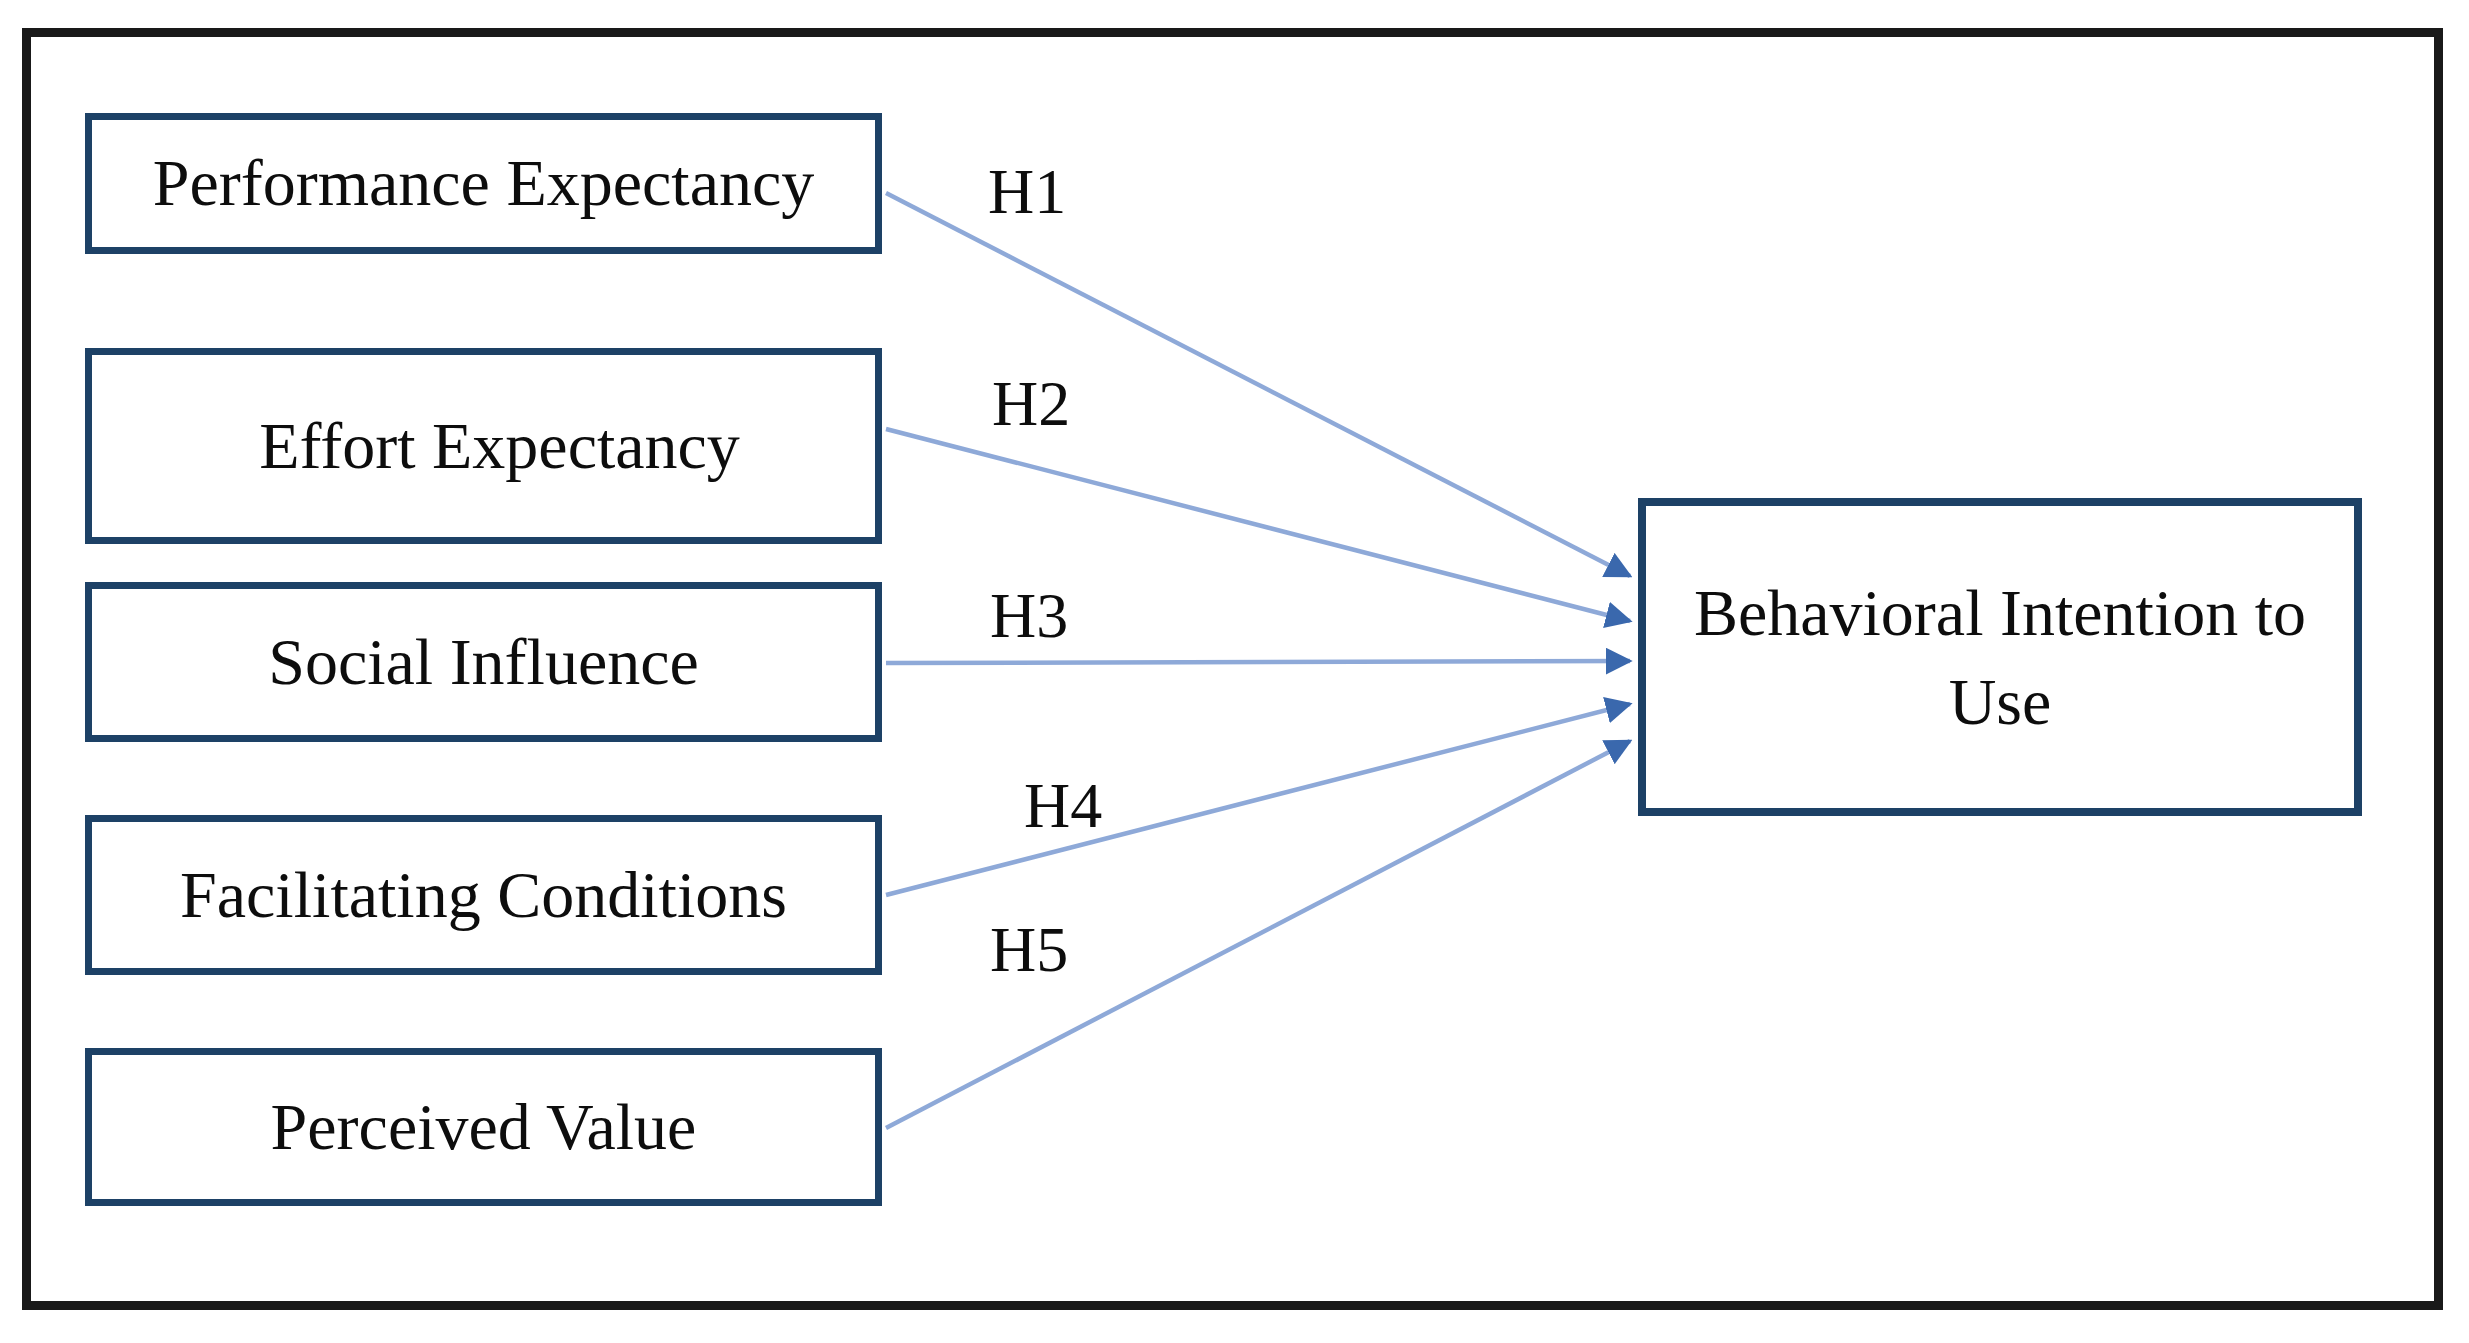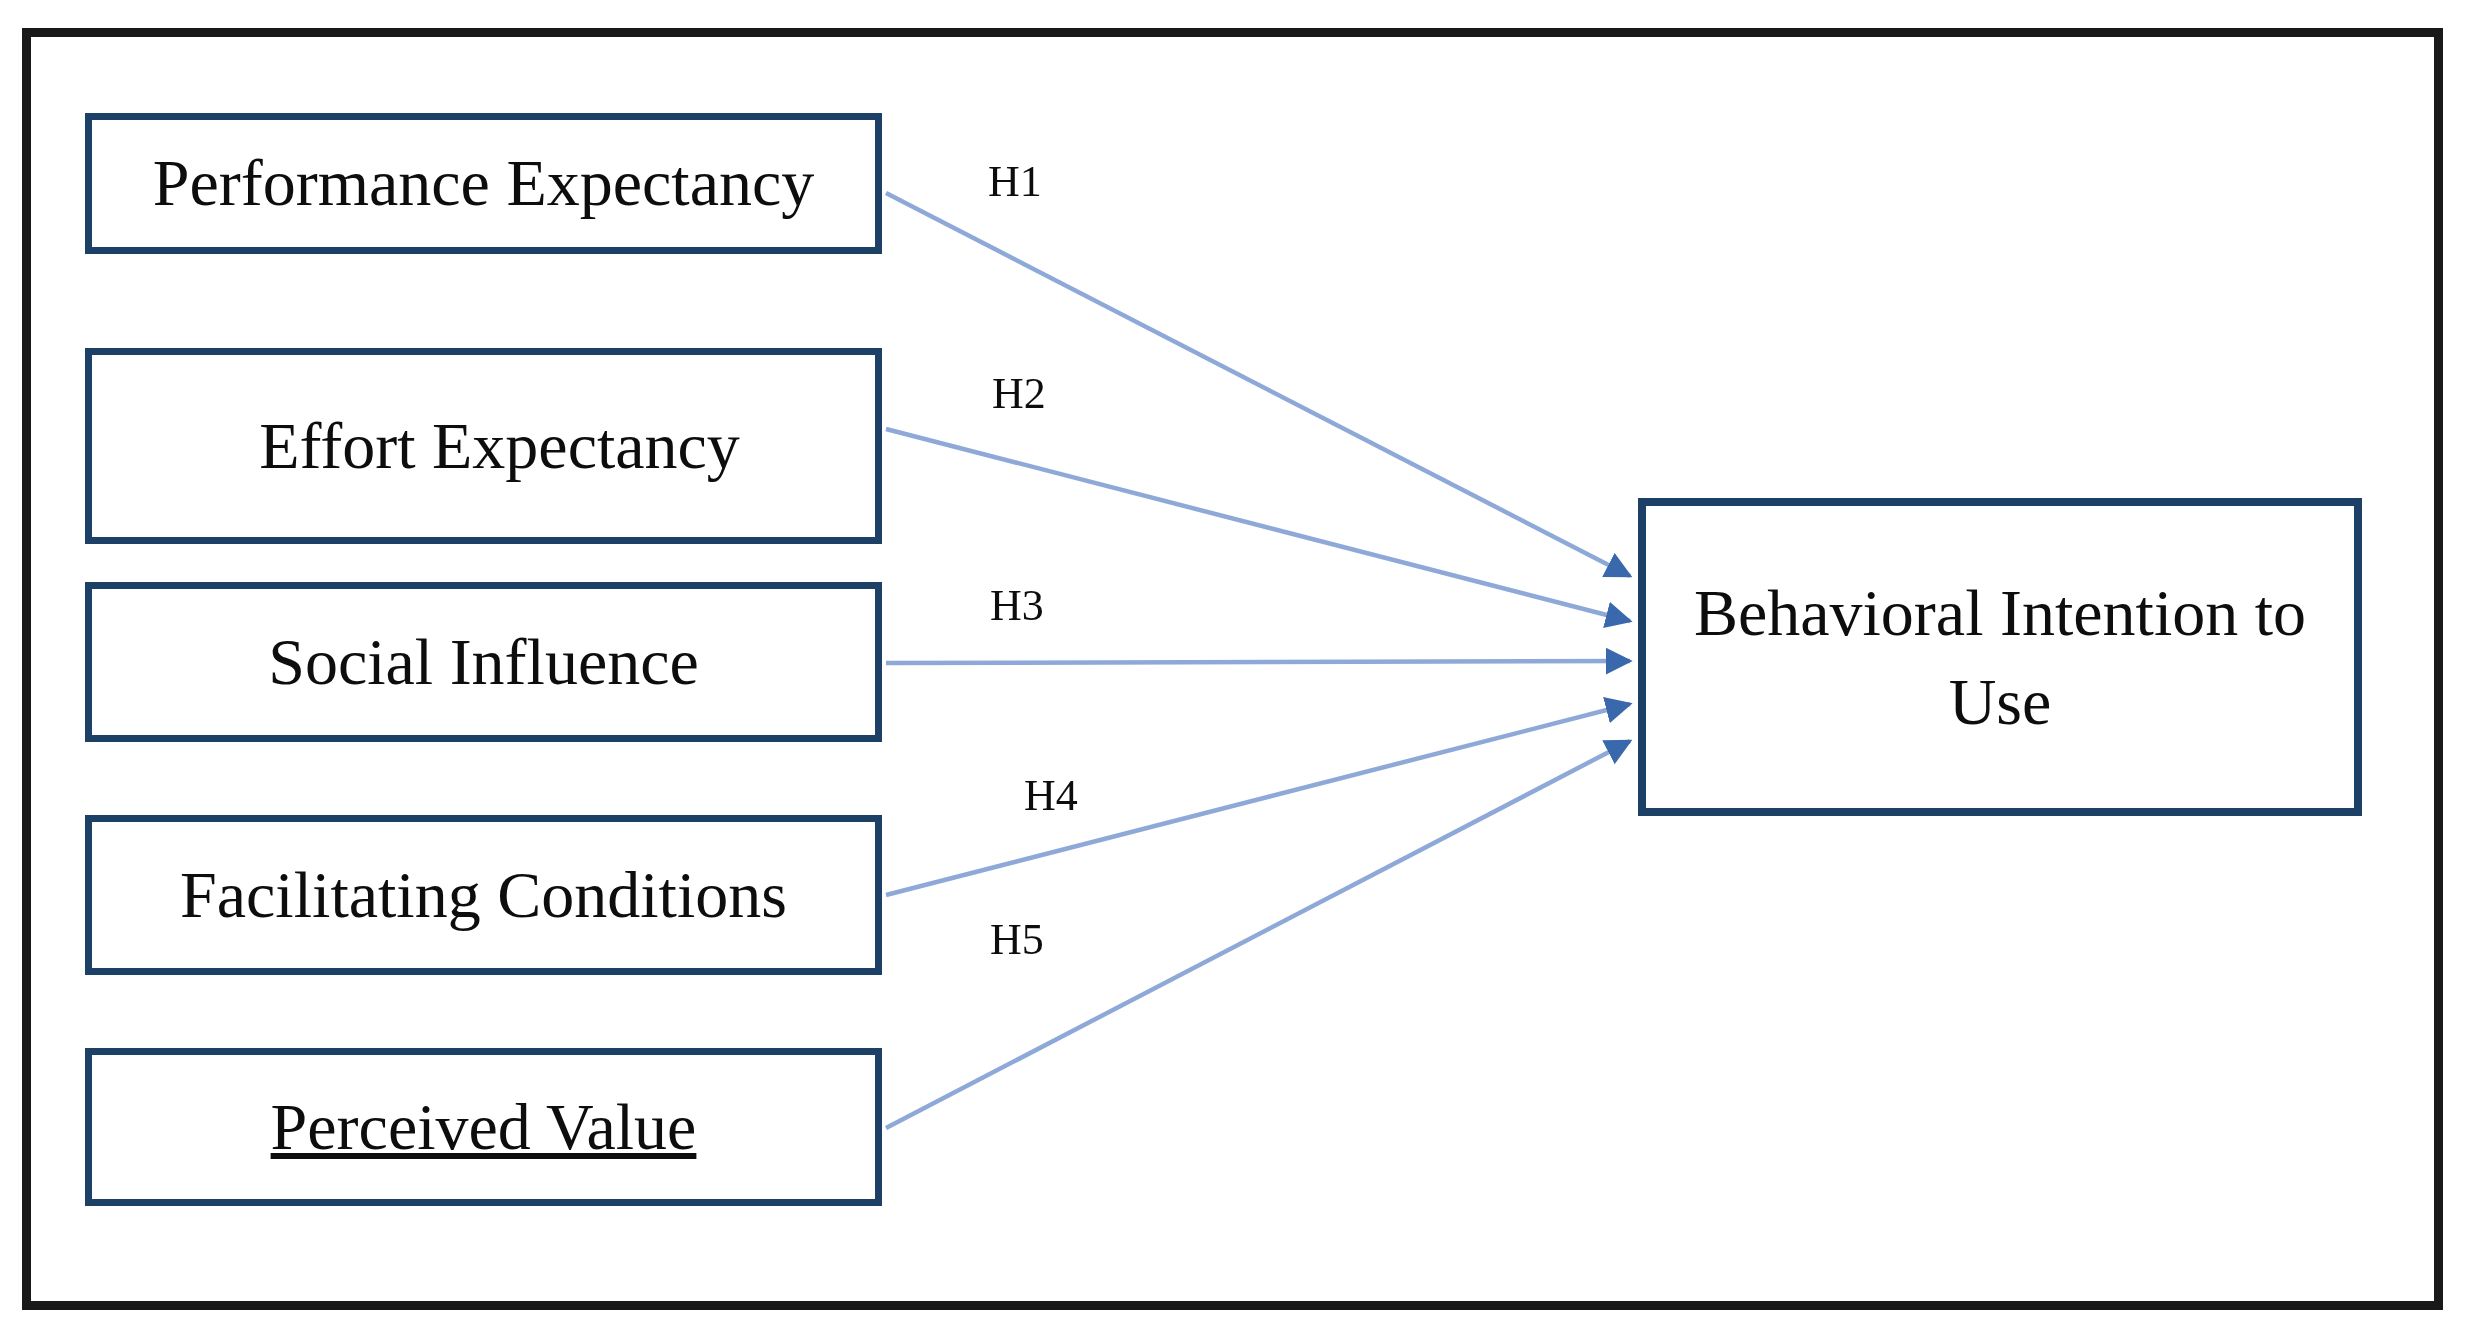--- a/index.html
+++ b/index.html
@@ -23,36 +23,36 @@
     border: 7px solid #1d4166;
     background: #ffffff;
     display: flex; align-items: center; justify-content: center;
     font-size: 66px; color: #0d0d0d;
     text-align: center; line-height: 1.1;
   }
   #box-pe { top: 113px;  height: 141px; }
   #box-ee { top: 348px;  height: 196px; padding-left: 32px; }
   #box-si { top: 582px;  height: 160px; }
   #box-fc { top: 815px;  height: 160px; }
-  #box-pv { top: 1048px; height: 158px; text-decoration: underline; }
+  #box-pv { top: 1048px; height: 158px; }
 
   .outcome {
     position: absolute; left: 1638px; top: 498px;
     width: 724px; height: 318px;
     border: 8px solid #1d4166;
     background: #ffffff;
     display: flex; align-items: center; justify-content: center;
     font-size: 66px; color: #0d0d0d;
     text-align: center; line-height: 1.35;
     padding: 16px 28px;
   }
 
   .hyp {
     position: absolute;
-    font-size: 44px; color: #0d0d0d;
+    font-size: 64px; color: #0d0d0d;
     line-height: 1;
     white-space: nowrap;
   }
   #hyp-1 { left: 988px; top: 160px; }
   #hyp-2 { left: 992px; top: 372px; }
   #hyp-3 { left: 990px; top: 584px; }
   #hyp-4 { left: 1024px; top: 774px; }
   #hyp-5 { left: 990px; top: 918px; }
 
   #arrows {

